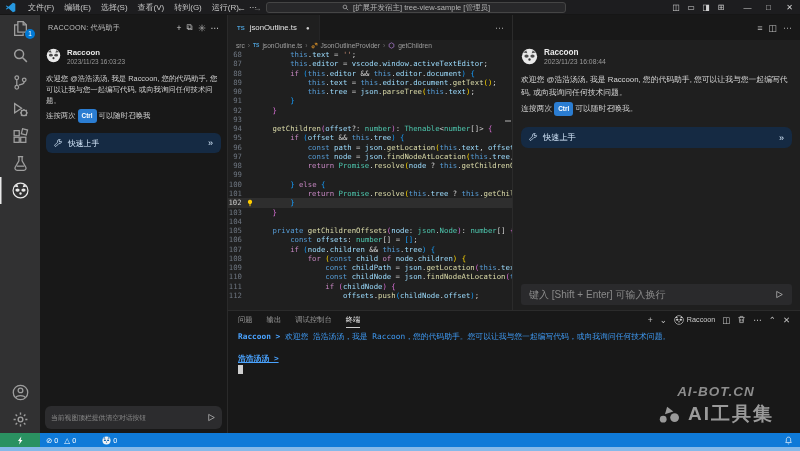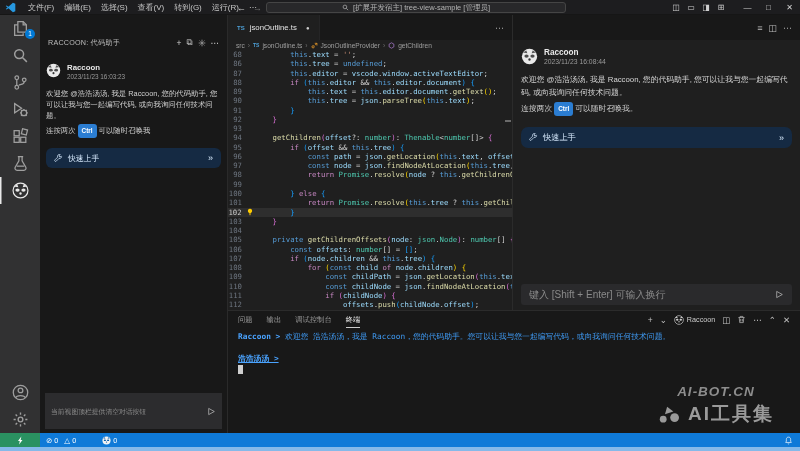--- a/index.html
+++ b/index.html
@@ -32,43 +32,43 @@
     position:relative; color:#9f9f9f; }
   .act-item svg { width:17px; height:17px; }
   .act-item.active { color:#e9e9e9; box-shadow:inset 1.5px 0 0 #e9e9e9; }
   .act-badge { position:absolute; right:5px; bottom:3px; min-width:10px; height:10px;
     background:#0078d4; color:#fff; border-radius:5px; font-size:6.5px; line-height:10px;
     text-align:center; padding:0 1px; }
   .act-spacer { flex:1; }
 
   .sidebar { width:188px; background:#181818; border-right:1px solid #2a2a2a;
     display:flex; flex-direction:column; }
-  .sb-header { height:25px; display:flex; align-items:center; padding:0 8px;margin-top:15px; }
+  .sb-header { height:25px; display:flex; align-items:center; padding:0 8px; }
   .sb-title { flex:1; font-size:7.2px; color:#bcbcbc; letter-spacing:.2px;
     white-space:nowrap; overflow:hidden; }
   .sb-icons { display:flex; gap:5px; color:#cfcfcf; font-size:8.5px; align-items:center; }
   .sb-icons .ic svg { width:8px; height:8px; }
 
   .welcome { padding:8px 6px 0; }
   .w-head { display:flex; gap:6px; }
   .avatar { width:15px; height:15px; flex:none; }
   .avatar svg { width:15px; height:15px; }
   .w-name { font-size:7.8px; font-weight:bold; color:#e8e8e8; line-height:9px; }
   .w-time { font-size:6.4px; color:#9a9a9a; margin-top:1px; }
   .w-text { margin-top:8px; font-size:7.4px; line-height:11px; color:#cfcfcf; }
   .w-hint { margin-top:3px; font-size:7.4px; line-height:12px; color:#cfcfcf; }
   .kbd { display:inline-block; background:#2b7dd2; color:#fff; font-size:6.4px;
     font-weight:bold; border-radius:3px; padding:1px 4px; margin:0 2px; }
   .quickstart { margin-top:10px; height:20px; background:#152a43; border-radius:6px;
     display:flex; align-items:center; padding:0 8px; gap:5px; color:#d9ecff; font-size:7.8px; }
   .quickstart .qs-ic svg { width:9px; height:9px; }
   .quickstart .chev { margin-left:auto; font-size:9px; }
 
-  .sb-bottom { margin-top:auto; margin:auto 5px 4px; height:36px; background:#2c2c2e;
-    border-radius:0; display:flex; align-items:center; padding:0 6px; gap:20px; }
+  .sb-bottom { margin-top:auto; margin:auto 5px 4px; height:23px; background:#2c2c2e;
+    border-radius:6px; display:flex; align-items:center; padding:0 6px; gap:20px; }
   .sb-bottom input { flex:1; background:transparent; border:none; outline:none;
     font-size:6.8px; color:#cfcfcf; font-family:inherit; }
   .sb-bottom input::placeholder { color:#8c8c8c; }
   .send-ic svg { width:9px; height:9px; color:#c8c8c8; }
 
   
   .editors-col { flex:1; display:flex; flex-direction:column; min-width:0; }
   .editor-row { height:295px; display:flex; min-width:0; }
 
   .egroup { display:flex; flex-direction:column; min-width:0; background:#1f1f1f; }
@@ -363,21 +363,20 @@
             <span class="bc-ic">
               <svg viewBox="0 0 16 16" fill="none" stroke="#b180d7" stroke-width="1.6">
                 <path d="M8 1.8l5.4 3.1v6.2L8 14.2 2.6 11.1V4.9z"></path>
               </svg>
             </span>
             <span>getChildren</span>
           </div>
         <div class="code-area" id="code-area">
           <div id="code-lines">
               <div class="code-line"><span class="gutter">68</span><span class="gmark"></span><span class="ltext"><span class="tk-w">        </span><span class="tk-kb">this</span><span class="tk-w">.</span><span class="tk-v">text</span><span class="tk-w"> = </span><span class="tk-s">''</span><span class="tk-w">;</span></span></div>
-              <div class="code-line"><span class="gutter">86</span><span class="gmark"></span><span class="ltext"><span class="tk-w">        </span><span class="tk-kb">this</span><span class="tk-w">.</span><span class="tk-v">tree</span><span class="tk-w"> = </span><span class="tk-kb">undefined</span><span class="tk-w">;</span></span></div>
               <div class="code-line"><span class="gutter">87</span><span class="gmark"></span><span class="ltext"><span class="tk-w">        </span><span class="tk-kb">this</span><span class="tk-w">.</span><span class="tk-v">editor</span><span class="tk-w"> = </span><span class="tk-v">vscode</span><span class="tk-w">.</span><span class="tk-v">window</span><span class="tk-w">.</span><span class="tk-v">activeTextEditor</span><span class="tk-w">;</span></span></div>
               <div class="code-line"><span class="gutter">88</span><span class="gmark"></span><span class="ltext"><span class="tk-w">        </span><span class="tk-kc">if</span><span class="tk-w"> </span><span class="tk-b3">(</span><span class="tk-kb">this</span><span class="tk-w">.</span><span class="tk-v">editor</span><span class="tk-w"> &amp;&amp; </span><span class="tk-kb">this</span><span class="tk-w">.</span><span class="tk-v">editor</span><span class="tk-w">.</span><span class="tk-v">document</span><span class="tk-b3">)</span><span class="tk-w"> </span><span class="tk-b3">{</span></span></div>
               <div class="code-line"><span class="gutter">89</span><span class="gmark"></span><span class="ltext"><span class="tk-w">            </span><span class="tk-kb">this</span><span class="tk-w">.</span><span class="tk-v">text</span><span class="tk-w"> = </span><span class="tk-kb">this</span><span class="tk-w">.</span><span class="tk-v">editor</span><span class="tk-w">.</span><span class="tk-v">document</span><span class="tk-w">.</span><span class="tk-f">getText</span><span class="tk-b1">()</span><span class="tk-w">;</span></span></div>
               <div class="code-line"><span class="gutter">90</span><span class="gmark"></span><span class="ltext"><span class="tk-w">            </span><span class="tk-kb">this</span><span class="tk-w">.</span><span class="tk-v">tree</span><span class="tk-w"> = </span><span class="tk-v">json</span><span class="tk-w">.</span><span class="tk-f">parseTree</span><span class="tk-b1">(</span><span class="tk-kb">this</span><span class="tk-w">.</span><span class="tk-v">text</span><span class="tk-b1">)</span><span class="tk-w">;</span></span></div>
               <div class="code-line"><span class="gutter">91</span><span class="gmark"></span><span class="ltext"><span class="tk-w">        </span><span class="tk-b3">}</span></span></div>
               <div class="code-line"><span class="gutter">92</span><span class="gmark"></span><span class="ltext"><span class="tk-w">    </span><span class="tk-b2">}</span></span></div>
               <div class="code-line"><span class="gutter">93</span><span class="gmark"></span><span class="ltext"></span></div>
               <div class="code-line"><span class="gutter">94</span><span class="gmark"></span><span class="ltext"><span class="tk-w">    </span><span class="tk-f">getChildren</span><span class="tk-b2">(</span><span class="tk-v">offset</span><span class="tk-w">?: </span><span class="tk-t">number</span><span class="tk-b2">)</span><span class="tk-w">: </span><span class="tk-t">Thenable</span><span class="tk-w">&lt;</span><span class="tk-t">number</span><span class="tk-w">[]&gt; </span><span class="tk-b2">{</span></span></div>
               <div class="code-line"><span class="gutter">95</span><span class="gmark"></span><span class="ltext"><span class="tk-w">        </span><span class="tk-kc">if</span><span class="tk-w"> </span><span class="tk-b3">(</span><span class="tk-v">offset</span><span class="tk-w"> &amp;&amp; </span><span class="tk-kb">this</span><span class="tk-w">.</span><span class="tk-v">tree</span><span class="tk-b3">)</span><span class="tk-w"> </span><span class="tk-b3">{</span></span></div>
               <div class="code-line"><span class="gutter">96</span><span class="gmark"></span><span class="ltext"><span class="tk-w">            </span><span class="tk-kb">const</span><span class="tk-w"> </span><span class="tk-v">path</span><span class="tk-w"> = </span><span class="tk-v">json</span><span class="tk-w">.</span><span class="tk-f">getLocation</span><span class="tk-b1">(</span><span class="tk-kb">this</span><span class="tk-w">.</span><span class="tk-v">text</span><span class="tk-w">, </span><span class="tk-v">offset</span></span></div>

